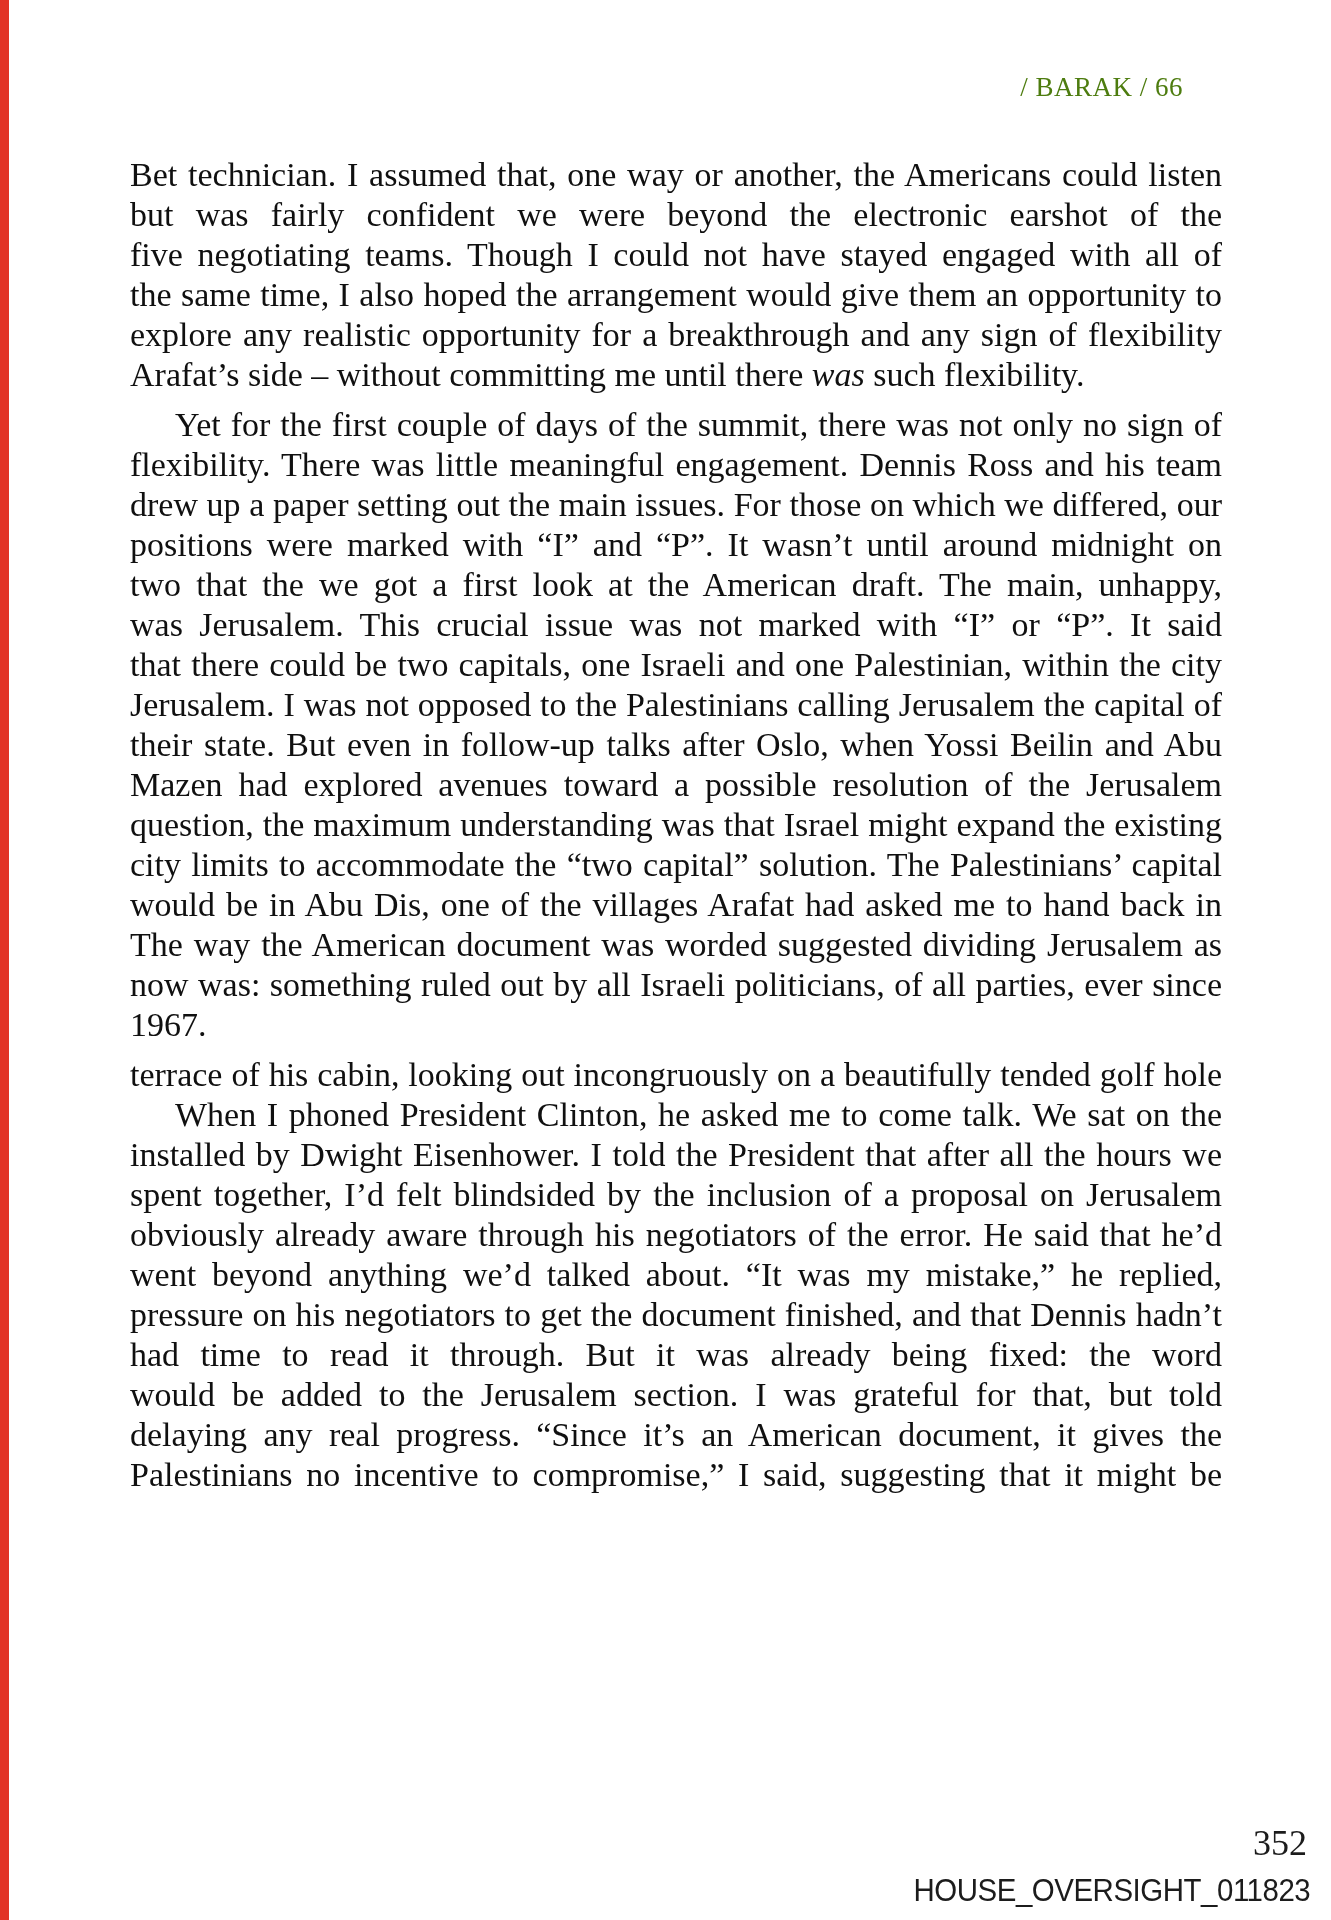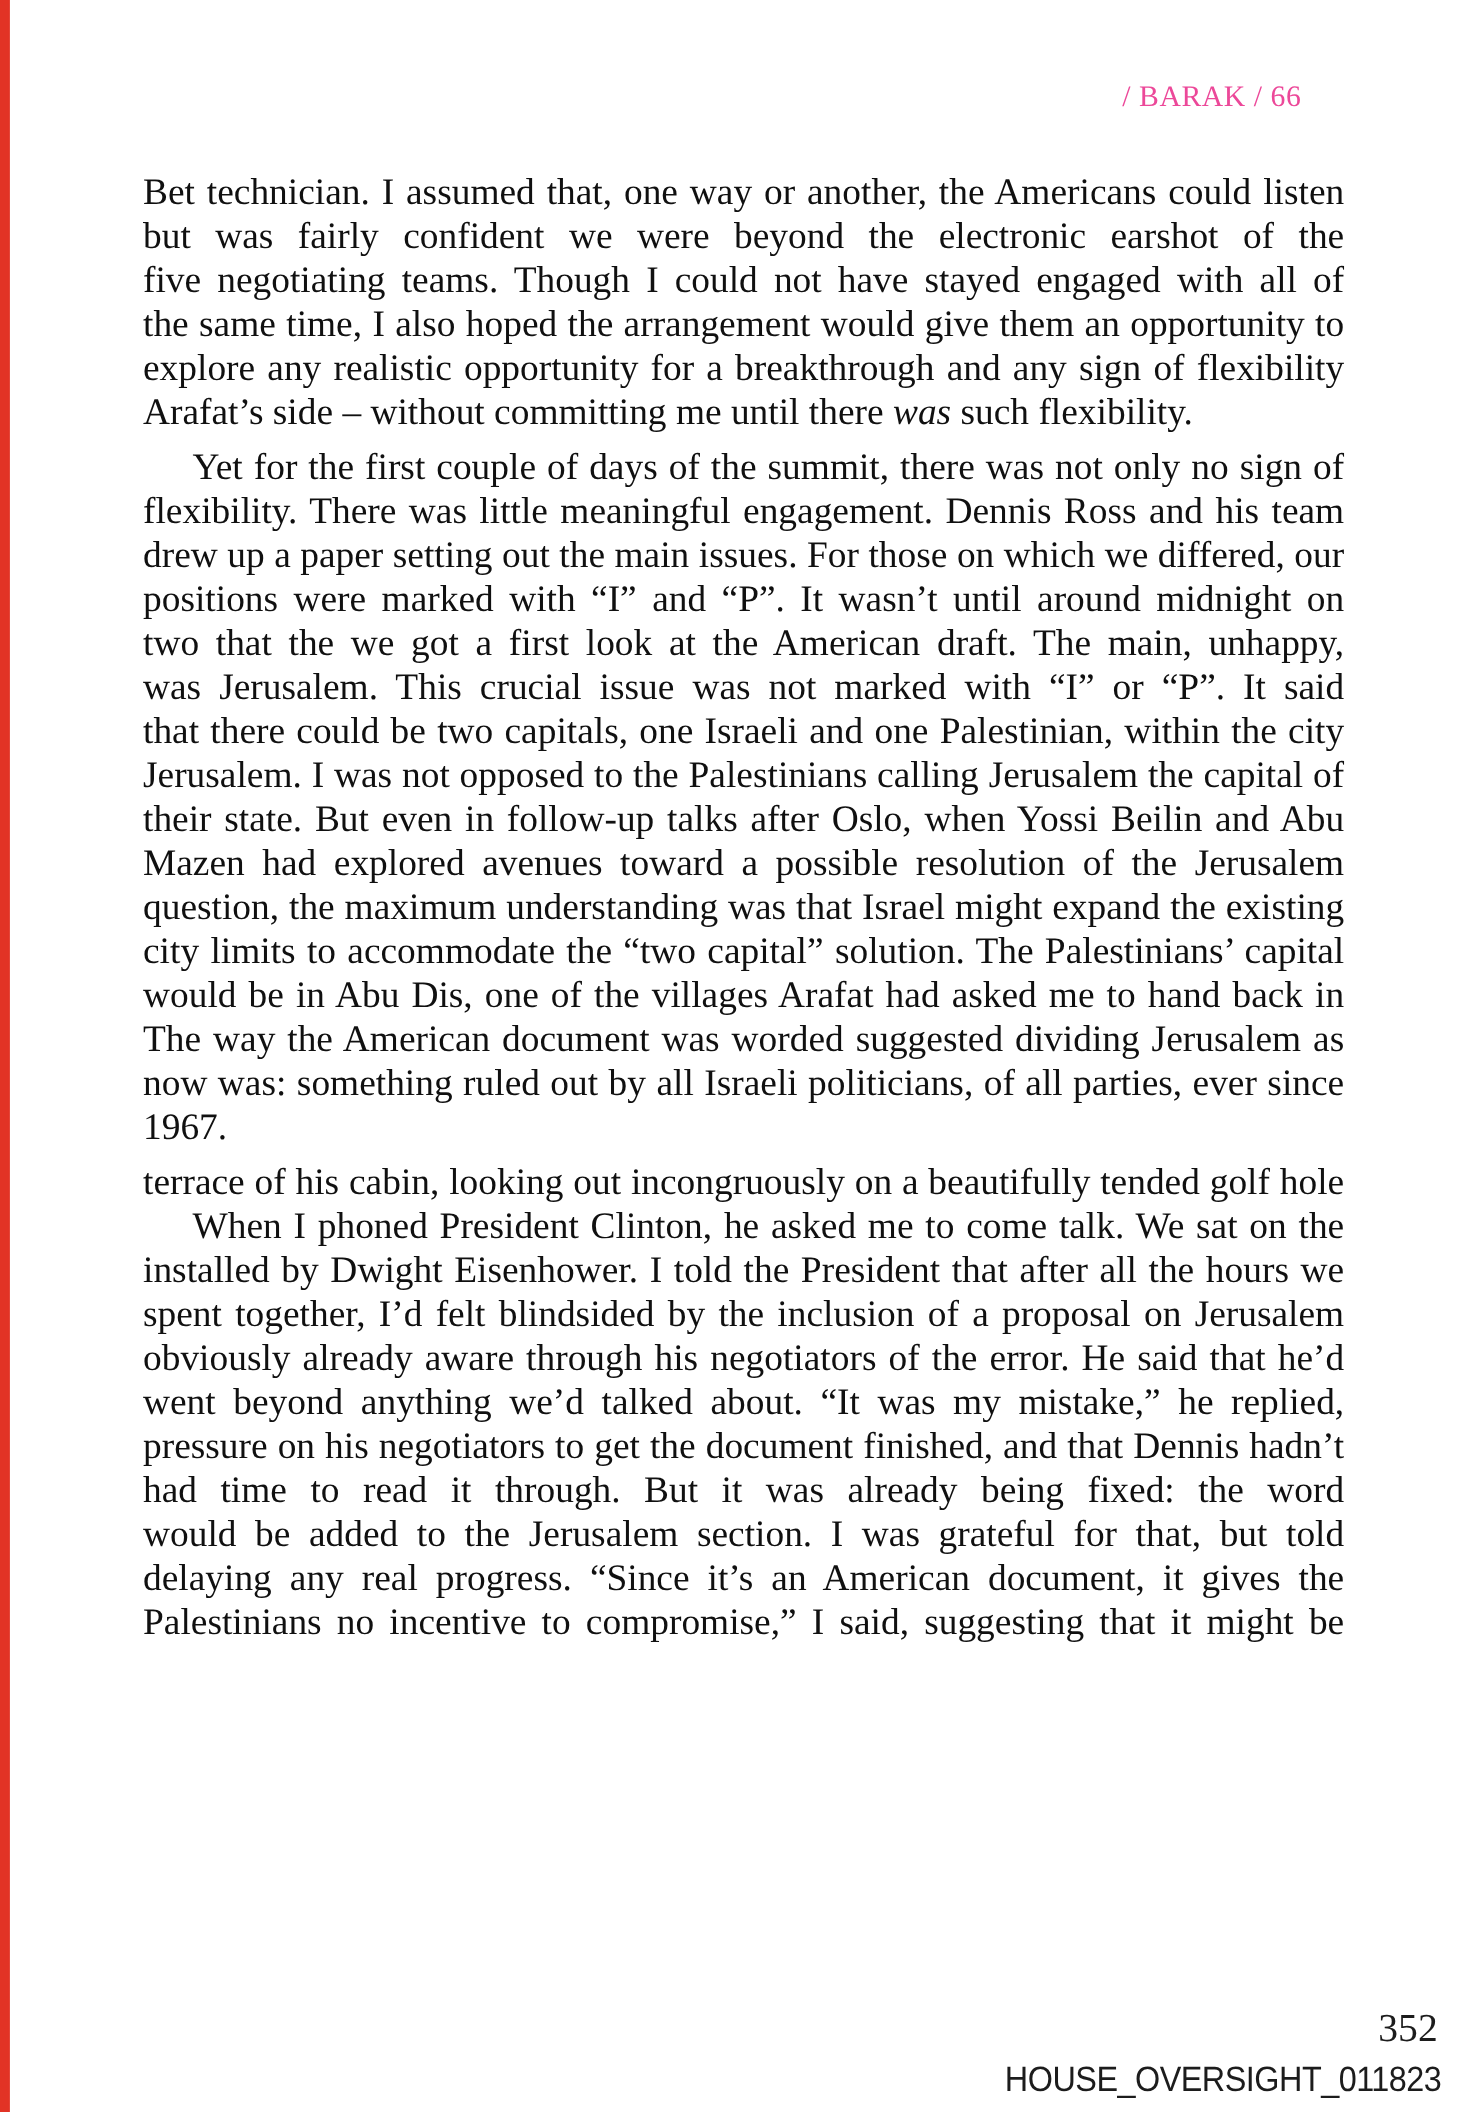--- a/index.html
+++ b/index.html
@@ -17,21 +17,21 @@
     left: 0; top: 0;
     width: 9px; height: 100%;
     background: #e23325;
   }
   .running-header {
     position: absolute;
     top: 72px;
     right: 148px;
     font-size: 27px;
     letter-spacing: 0.5px;
-    color: #ec4899;
+    color: #4d7c0f;
     white-space: nowrap;
   }
   .body-text {
     position: absolute;
     left: 130px;
     top: 155px;
     width: 1092px;
     font-size: 34px;
     color: #101010;
   }

